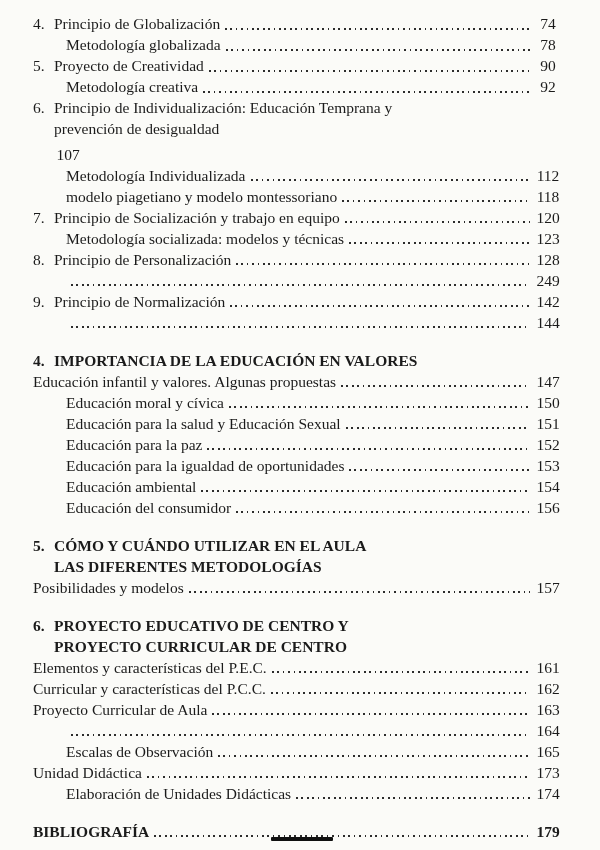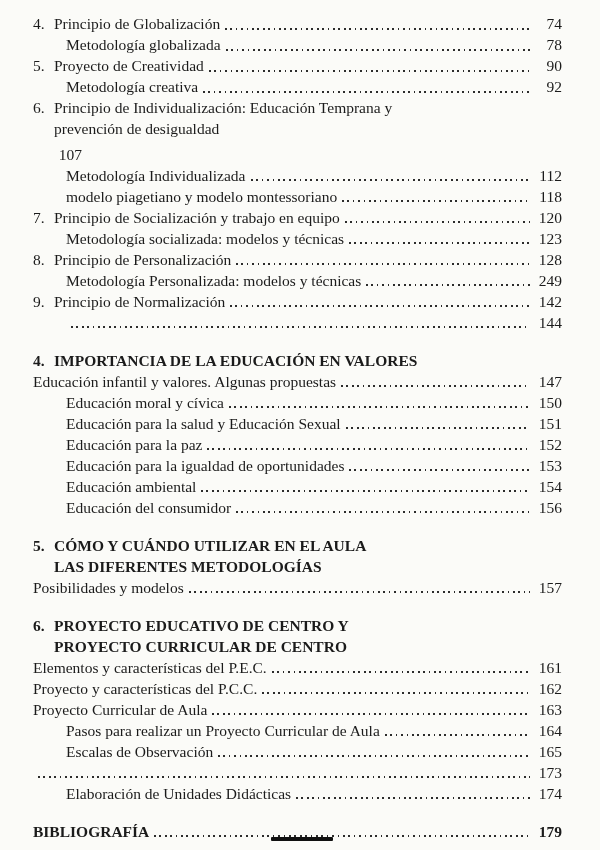--- a/index.html
+++ b/index.html
@@ -39,21 +39,21 @@
     flex: 1;
     min-width: 10px;
     height: 1.8px;
     align-self: flex-end;
     margin: 0 4px 4.5px 5px;
     background: repeating-linear-gradient(to right, #2c2c2c 0 1.7px, transparent 1.7px 5.4px);
   }
   .page-num {
     flex: none;
     min-width: 28px;
-    text-align: right;
+    text-align: center;
   }
   .scan-mark {
     position: absolute;
     left: 271px;
     top: 837px;
     width: 62px;
     height: 4px;
     background: #101010;
     border-radius: 1px;
   }
@@ -135,21 +135,20 @@
     <div class="entry">
       <div class="line">
         <span class="num">8.</span>
         <span class="txt">Principio de Personalización</span>
         <span class="leader"></span>
         <span class="page-num">128</span>
       </div>
     </div>
     <div class="entry ind1">
       <div class="line">
-        <span class="txt">Metodología Personalizada: modelos y técnicas</span>
         <span class="leader"></span>
         <span class="page-num">249</span>
       </div>
     </div>
     <div class="entry">
       <div class="line">
         <span class="num">9.</span>
         <span class="txt">Principio de Normalización</span>
         <span class="leader"></span>
         <span class="page-num">142</span>
@@ -243,48 +242,48 @@
     </div>
     <div class="entry">
       <div class="line">
         <span class="txt">Elementos y características del P.E.C.</span>
         <span class="leader"></span>
         <span class="page-num">161</span>
       </div>
     </div>
     <div class="entry">
       <div class="line">
-        <span class="txt">Proyecto y características del P.C.C.</span>
+        <span class="txt">Curricular y características del P.C.C.</span>
         <span class="leader"></span>
         <span class="page-num">162</span>
       </div>
     </div>
     <div class="entry">
       <div class="line">
         <span class="txt">Proyecto Curricular de Aula</span>
         <span class="leader"></span>
         <span class="page-num">163</span>
       </div>
     </div>
     <div class="entry ind1">
       <div class="line">
-        <span class="txt">Pasos para realizar un Proyecto Curricular de Aula</span>
         <span class="leader"></span>
         <span class="page-num">164</span>
       </div>
     </div>
     <div class="entry ind1">
       <div class="line">
         <span class="txt">Escalas de Observación</span>
         <span class="leader"></span>
         <span class="page-num">165</span>
       </div>
     </div>
     <div class="entry">
       <div class="line">
+        <span class="txt">Unidad Didáctica</span>
         <span class="leader"></span>
         <span class="page-num">173</span>
       </div>
     </div>
     <div class="entry ind1">
       <div class="line">
         <span class="txt">Elaboración de Unidades Didácticas</span>
         <span class="leader"></span>
         <span class="page-num">174</span>
       </div>

